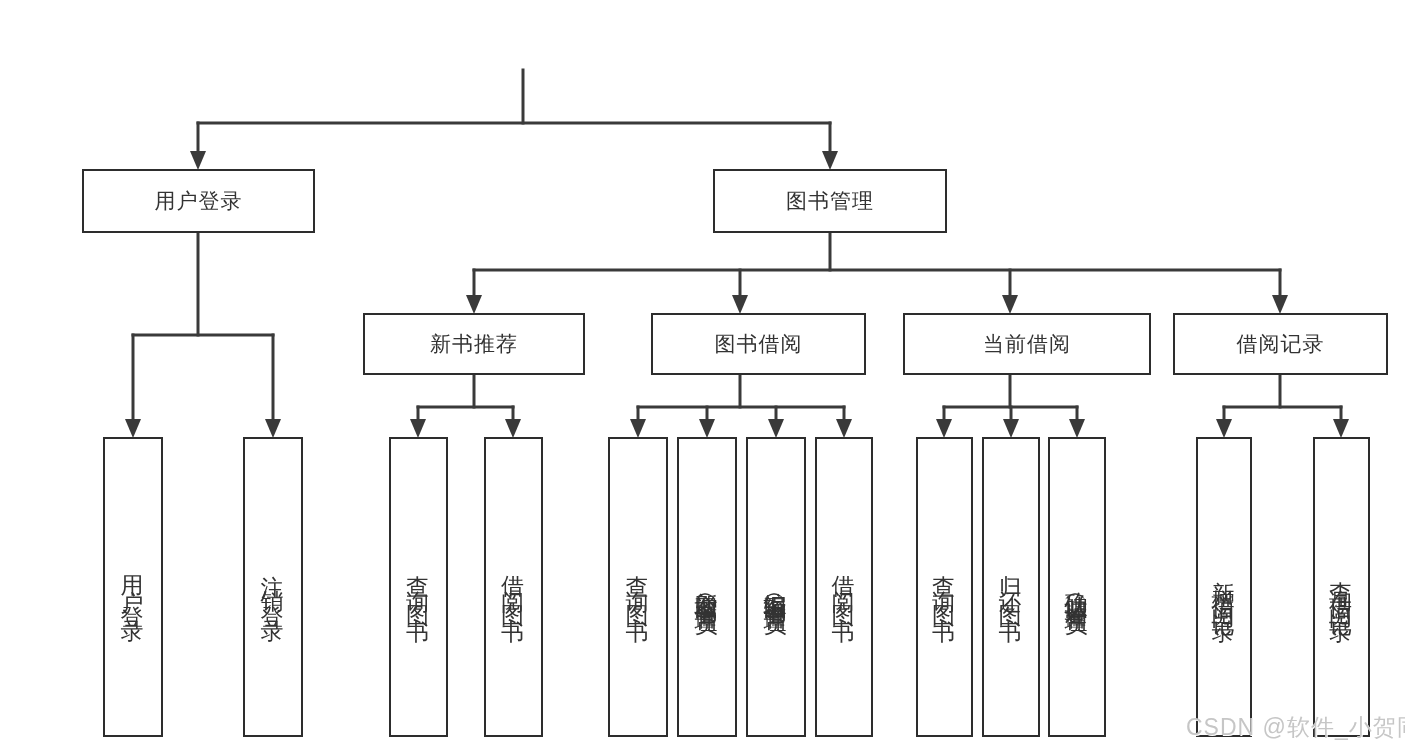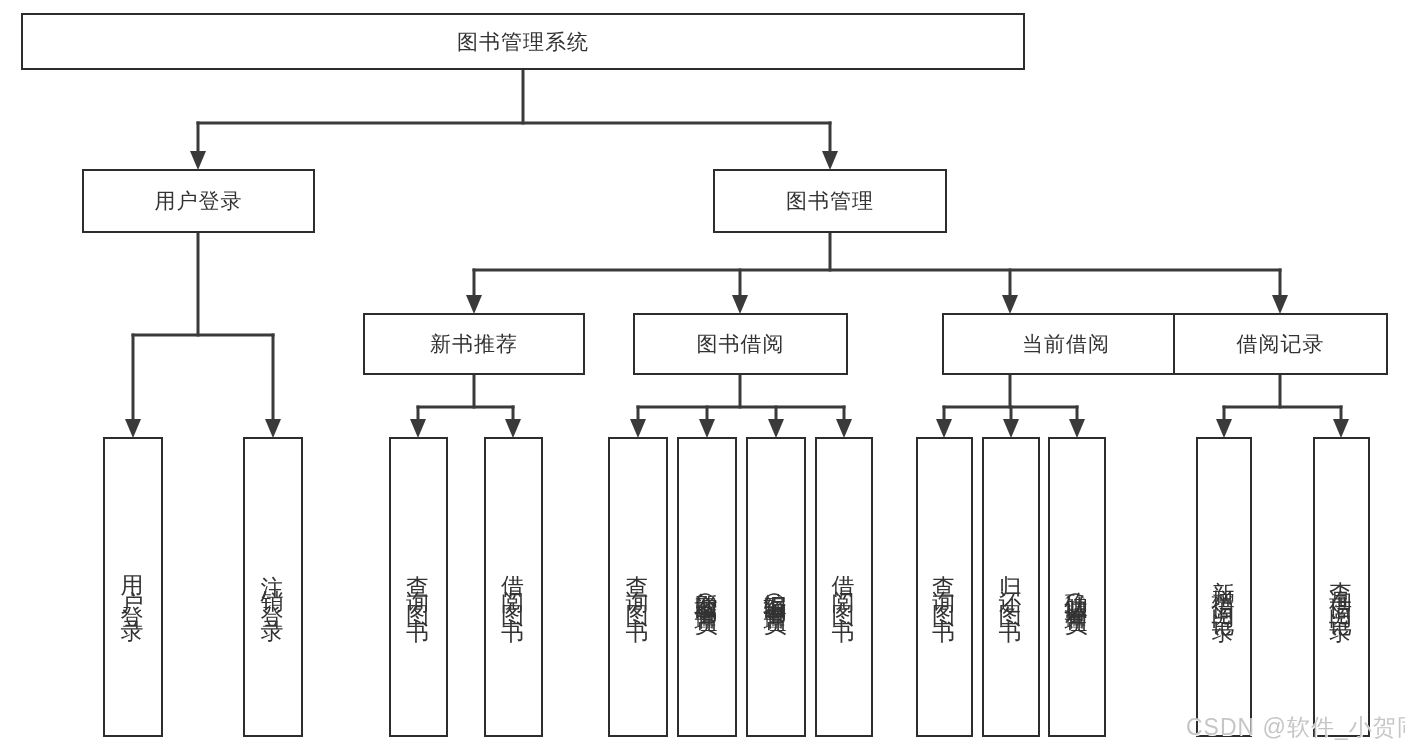--- a/index.html
+++ b/index.html
@@ -101,38 +101,35 @@
     <path d="M1011,407 V420"></path>
       <polygon points="1003,419 1019,419 1011,438"></polygon>
     <path d="M1077,407 V420"></path>
       <polygon points="1069,419 1085,419 1077,438"></polygon>
     <path d="M1224,407 V420"></path>
       <polygon points="1216,419 1232,419 1224,438"></polygon>
     <path d="M1341,407 V420"></path>
       <polygon points="1333,419 1349,419 1341,438"></polygon>
   </svg>
 
-  <div class="node" style="left:21px;top:13px;width:1004px;height:57px;">
-    <span class="lbl">图书管理系统</span>
-  </div>
 
   <div class="node" style="left:82px;top:169px;width:233px;height:64px;">
     <span class="lbl">用户登录</span>
   </div>
   <div class="node" style="left:363px;top:313px;width:222px;height:62px;">
     <span class="lbl">新书推荐</span>
   </div>
 
   <div class="node" style="left:713px;top:169px;width:234px;height:64px;">
     <span class="lbl">图书管理</span>
   </div>
-  <div class="node" style="left:633px;top:313px;width:215px;height:62px;">
+  <div class="node" style="left:651px;top:313px;width:215px;height:62px;">
     <span class="lbl">图书借阅</span>
   </div>
-  <div class="node" style="left:903px;top:313px;width:248px;height:62px;margin-left:39px;">
+  <div class="node" style="left:903px;top:313px;width:248px;height:62px;">
     <span class="lbl">当前借阅</span>
   </div>
   <div class="node" style="left:1173px;top:313px;width:215px;height:62px;">
     <span class="lbl">借阅记录</span>
   </div>
 
   <div class="node leaf" style="left:103px;top:437px;width:60px;height:300px;">
     <span class="vtext v4">用户登录</span>
   </div>
   <div class="node leaf" style="left:243px;top:437px;width:60px;height:300px;">

